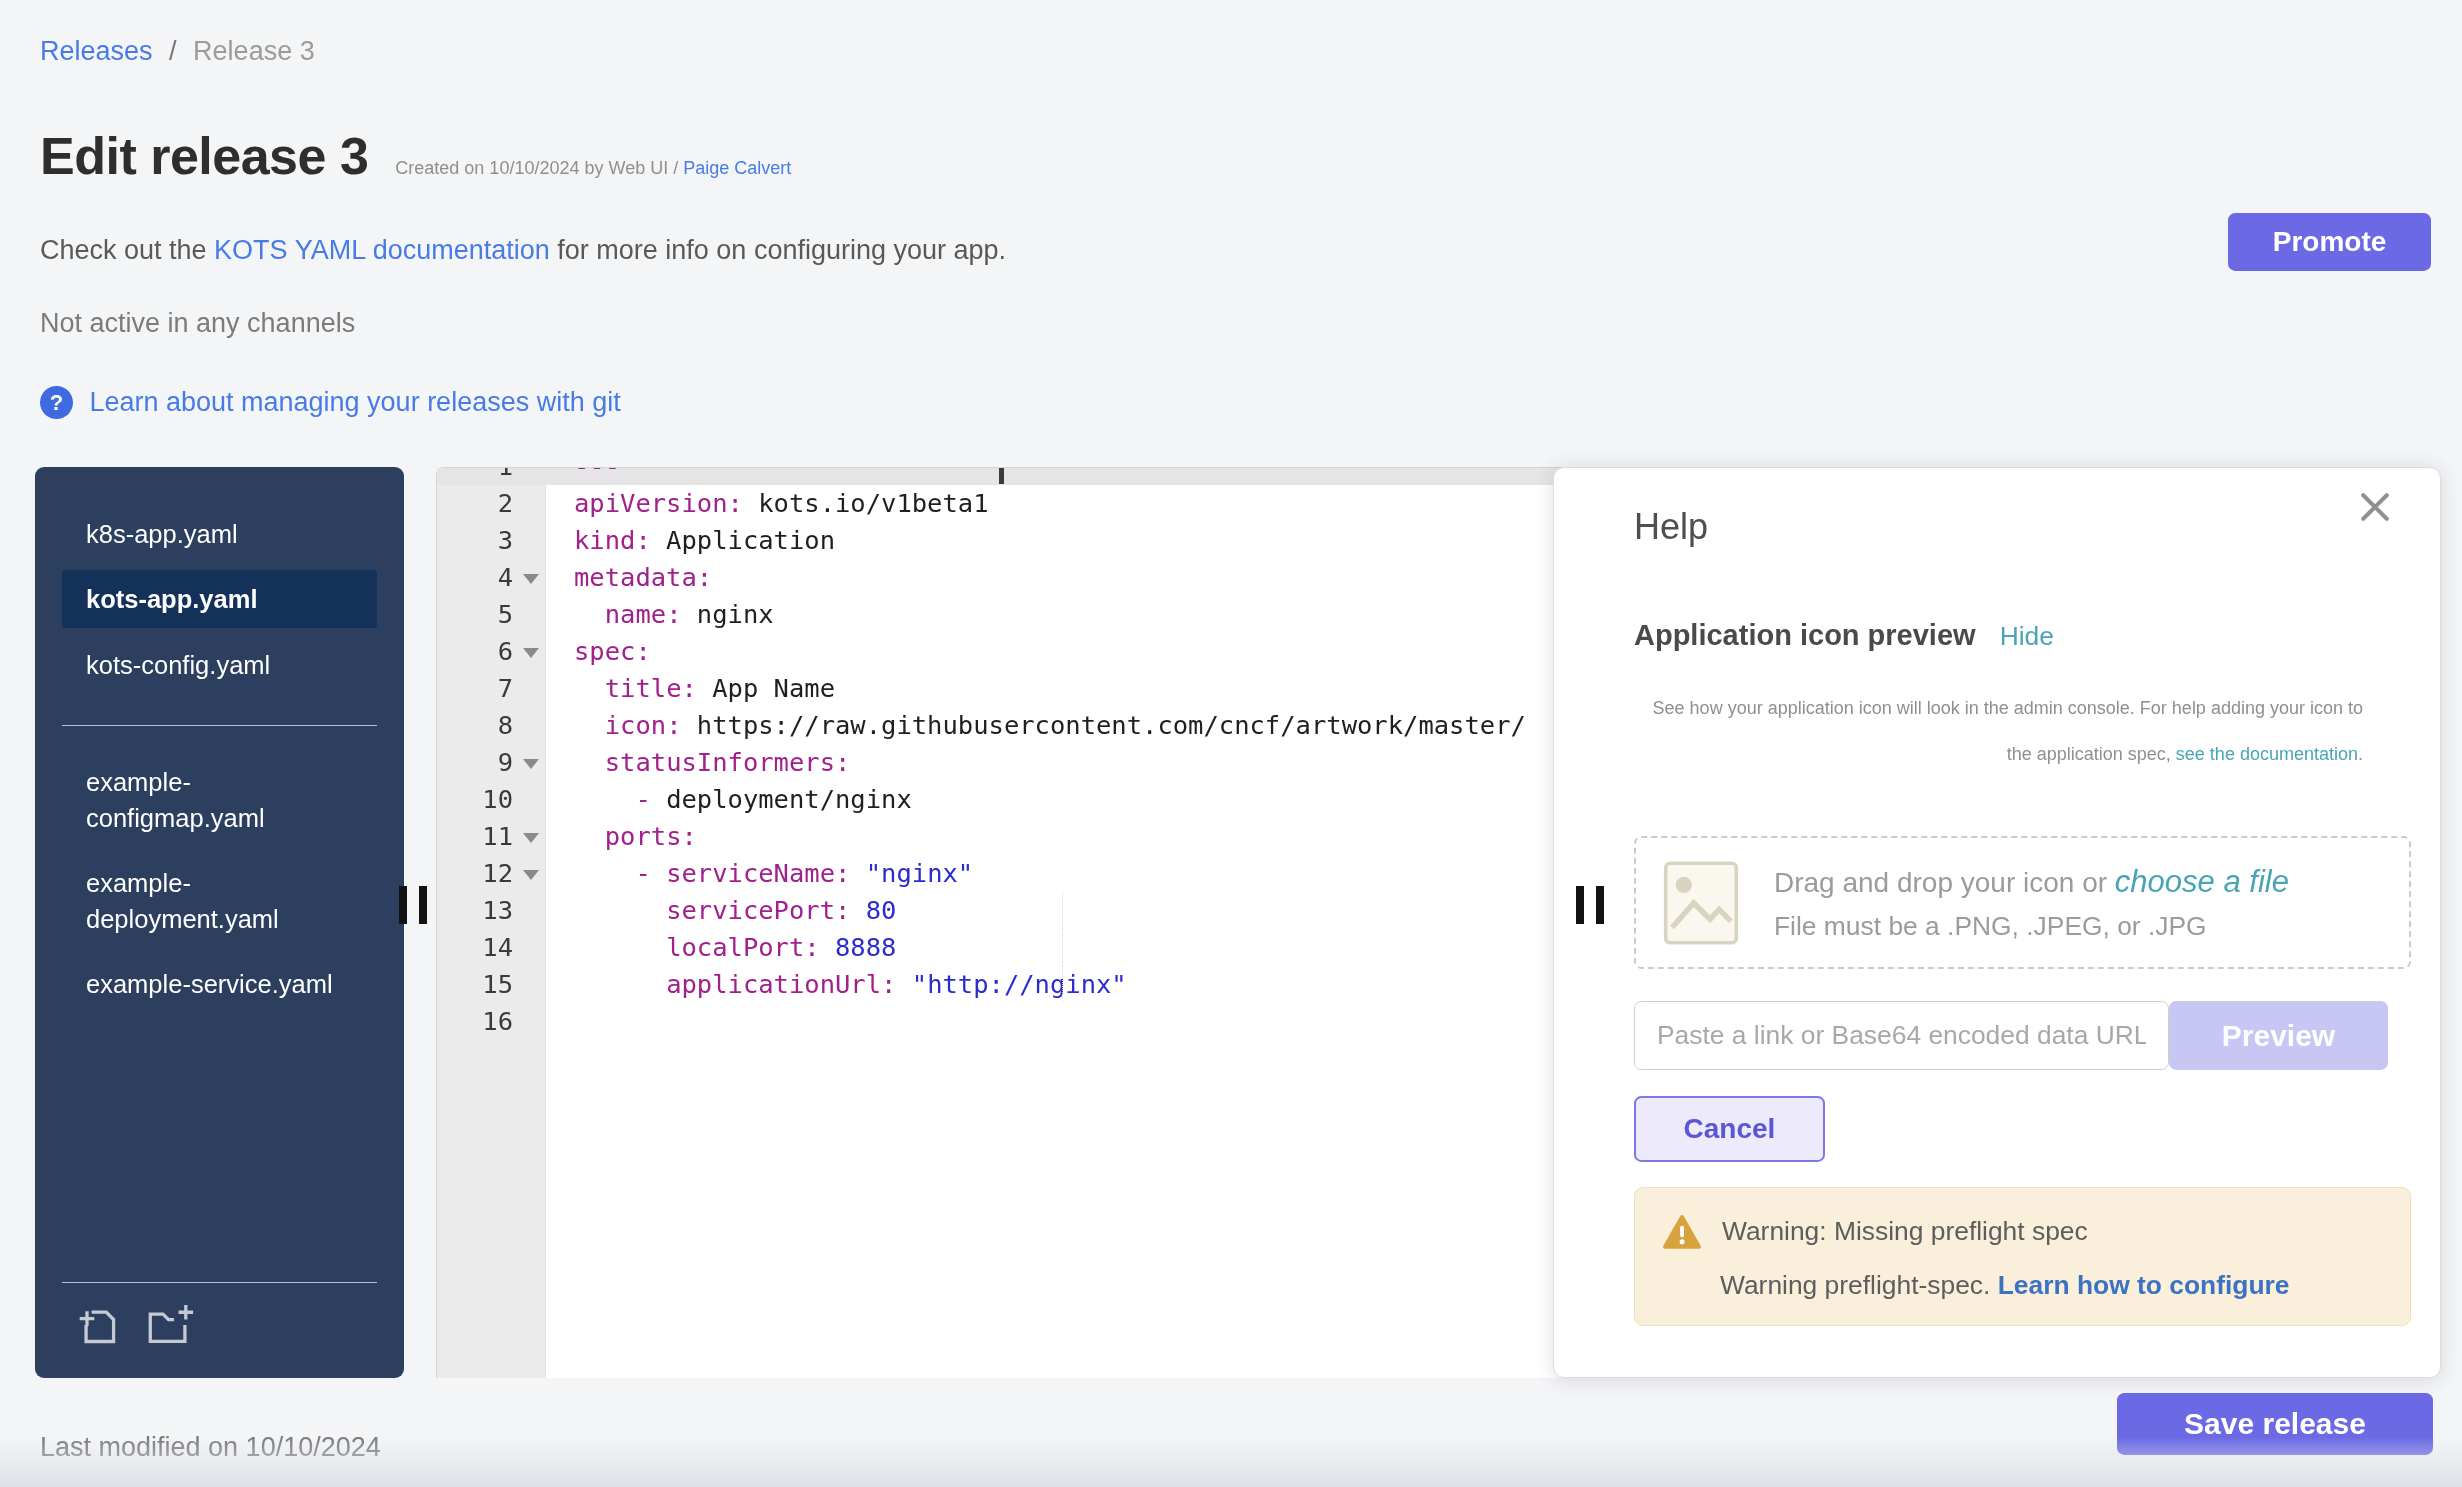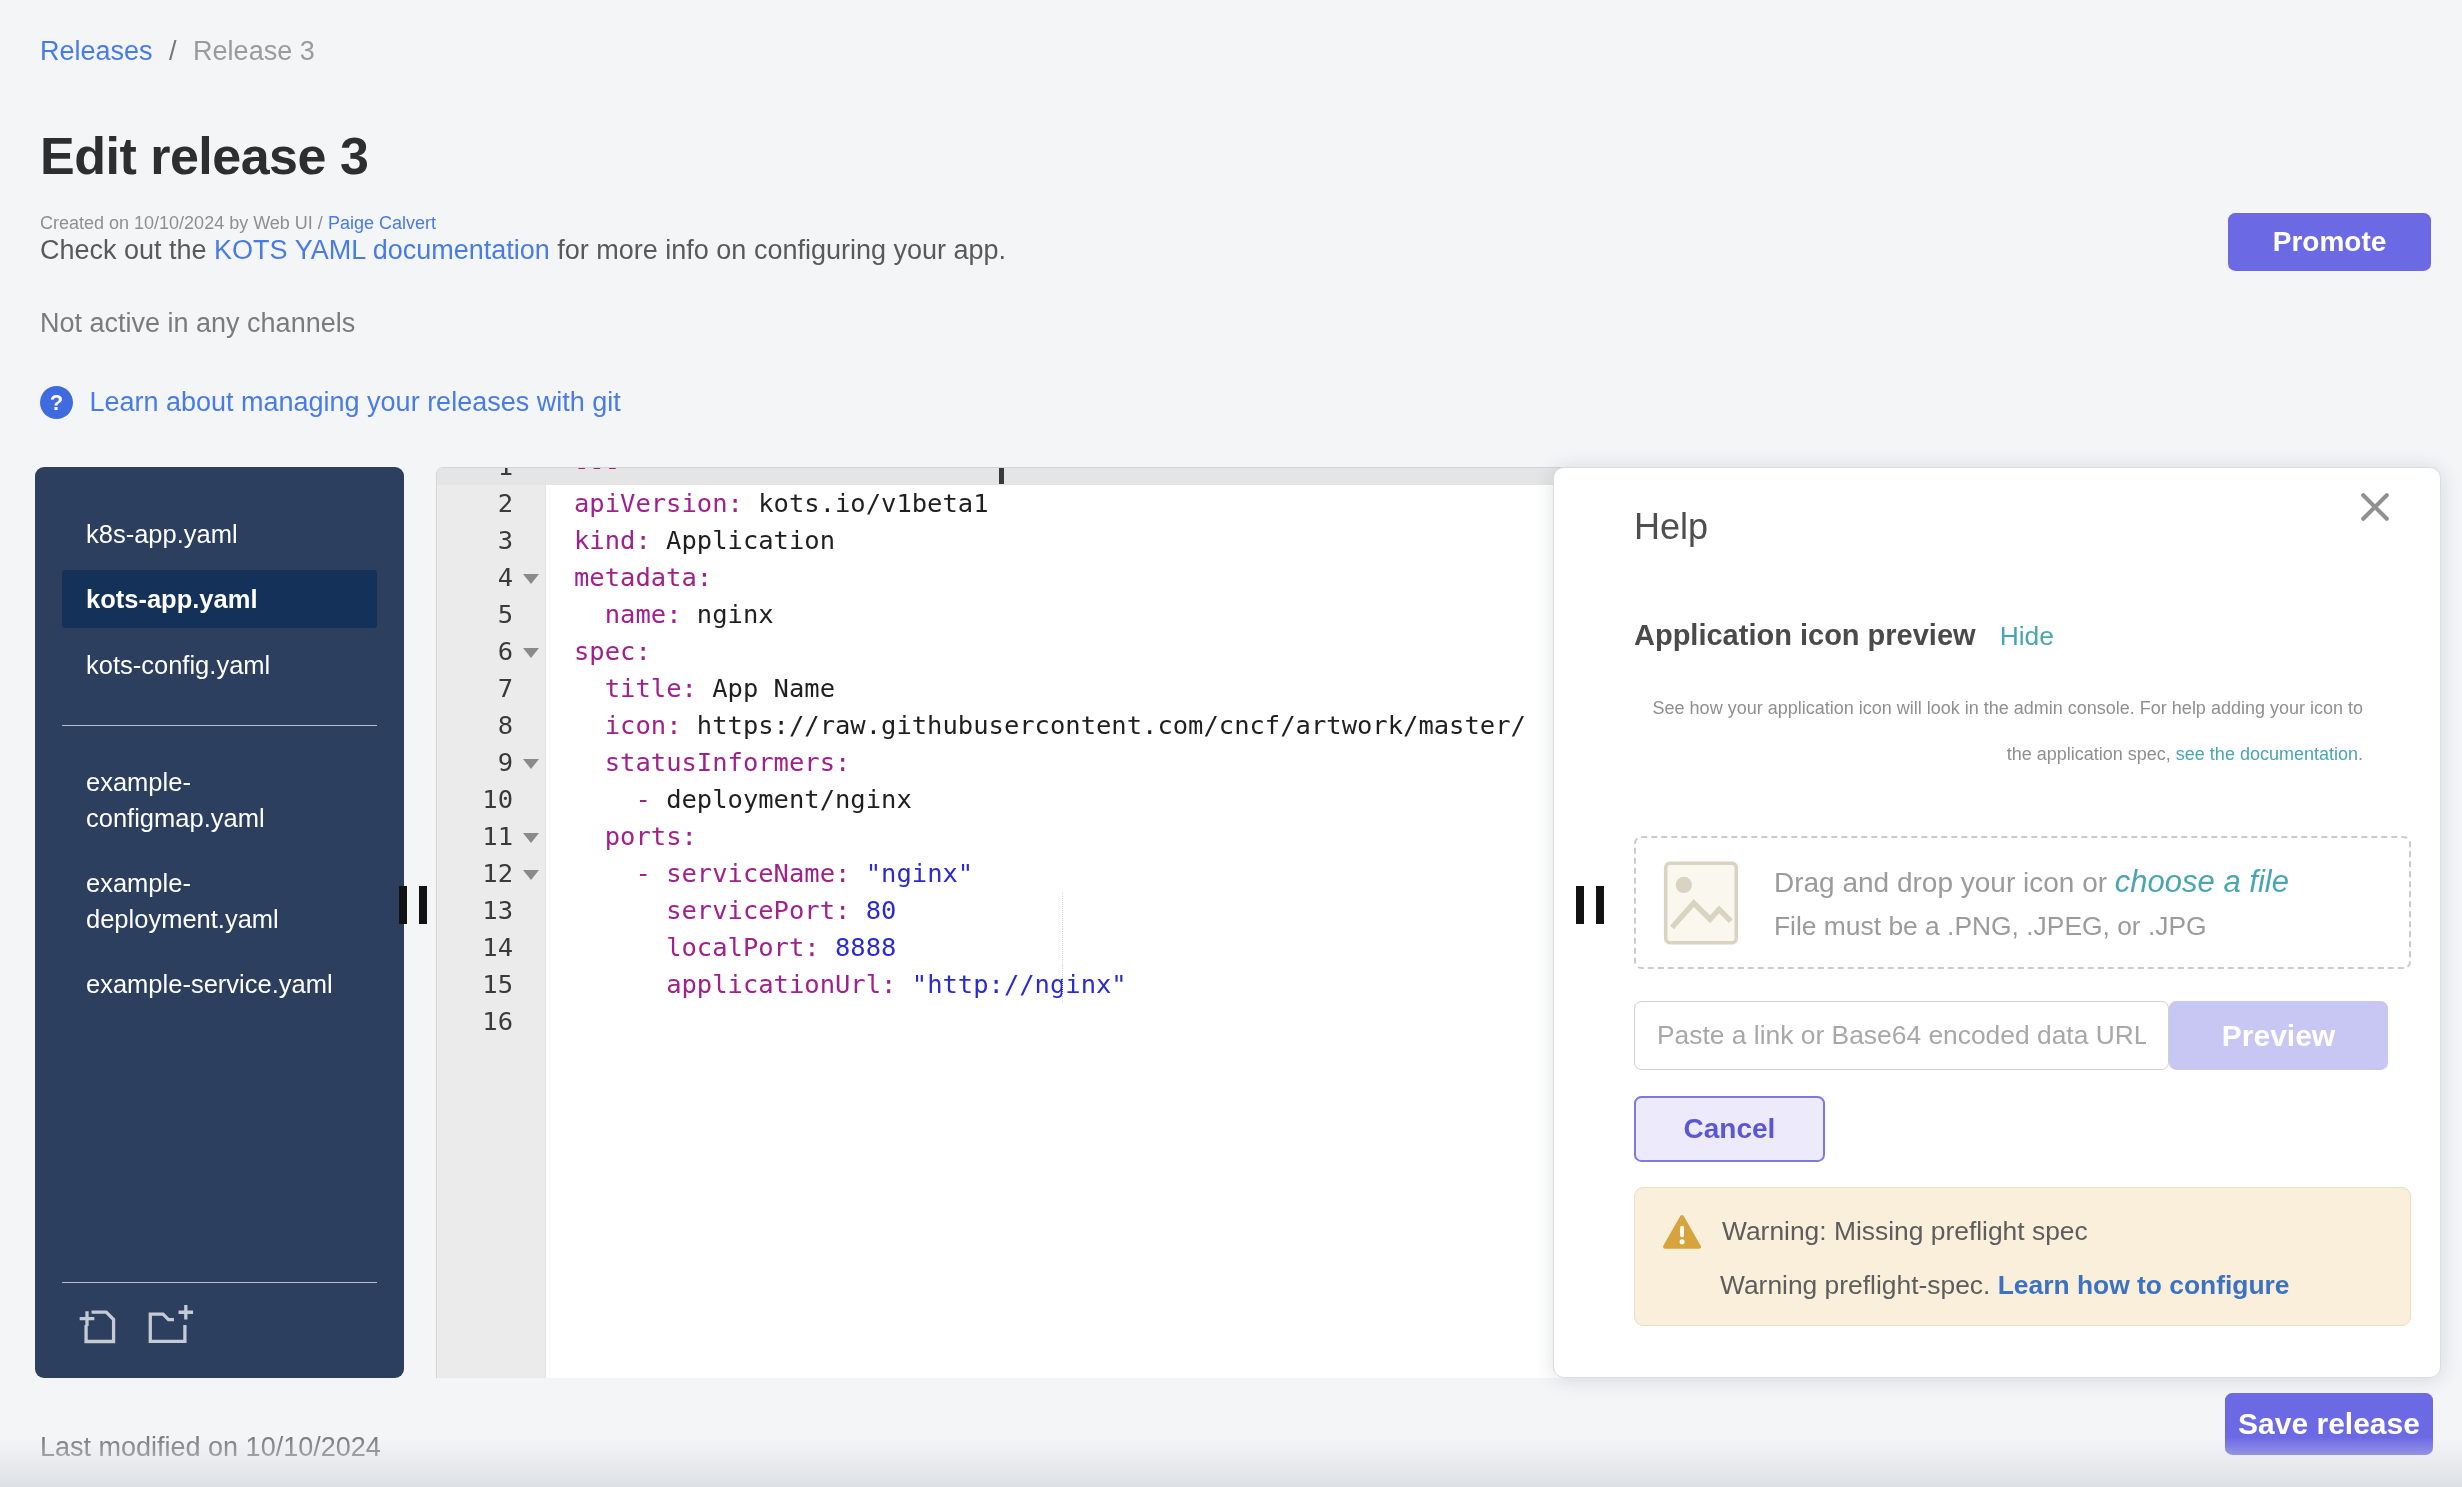--- a/index.html
+++ b/index.html
@@ -15,39 +15,39 @@
     background:linear-gradient(#f4f5f700,#dde0e5); pointer-events:none;
   }
   a { text-decoration: none; cursor: pointer; }
 
   
   .breadcrumb { position:absolute; left:40px; top:36px; font-size:27px; }
   .bc-link { color: var(--link-blue); }
   .bc-sep { color:#777; margin:0 9px; }
   .bc-cur { color:#9b9b9b; }
 
-  .title-row { position:absolute; left:40px; top:126px; display:flex; align-items:baseline; gap:27px;flex-direction:column; }
+  .title-row { position:absolute; left:40px; top:126px; display:flex; align-items:baseline; gap:27px; }
   .title-row h1 { font-size:52px; font-weight:800; color:#2e2e2e; letter-spacing:-0.5px; }
   .created { font-size:18px; color:#8f8f8f; }
   .created a { color: var(--link-blue); }
 
   .check-row { position:absolute; left:40px; top:235px; font-size:27px; color:#595959; }
   .check-row a { color: var(--link-blue); }
 
   .not-active { position:absolute; left:40px; top:308px; font-size:27px; color:#7b7b7b; }
 
   .git-row { position:absolute; left:40px; top:386px; display:flex; align-items:center; gap:16.4px; }
   .q-icon { width:33px; height:33px; border-radius:50%; background:#3e6be0; color:#fff;
             font-size:22px; font-weight:bold; display:flex; align-items:center; justify-content:center; }
   .git-row a { color: var(--link-blue); font-size:27px; }
 
   .btn { border:none; border-radius:7.3px; background:var(--accent); color:#fff;
          font-family:"Liberation Sans",sans-serif; font-weight:bold; cursor:pointer; }
   .promote { position:absolute; right:31px; top:213px; width:203px; height:58px; font-size:28px; }
-  .save { position:absolute; right:29px; top:1393px; width:208px; height:62px; font-size:30px; }
+  .save { position:absolute; right:29px; top:1393px; width:316px; height:62px; font-size:30px; }
 
   
   .main { position:absolute; left:35px; top:467px; width:2406px; height:911px; }
 
   .sidebar { position:absolute; left:0; top:0; width:369px; height:911px;
              background:var(--sidebar-bg); border-radius:9px; padding:38px 27px 31px 27px;
              display:flex; flex-direction:column; }
   .file { font-size:25.5px; color:#fff; line-height:36px; padding:11px 24px; margin-bottom:7.3px;
           border-radius:3.6px; cursor:pointer; overflow-wrap:break-word; }
   .file.selected { background:var(--sidebar-selected); font-weight:bold; }

